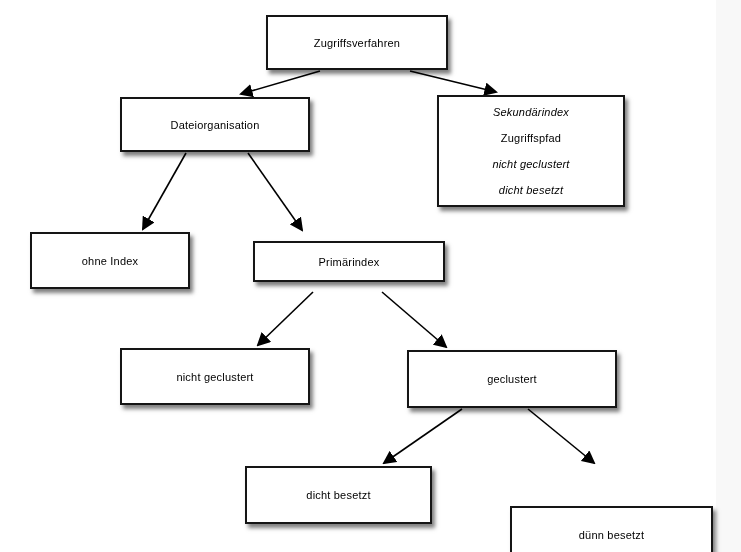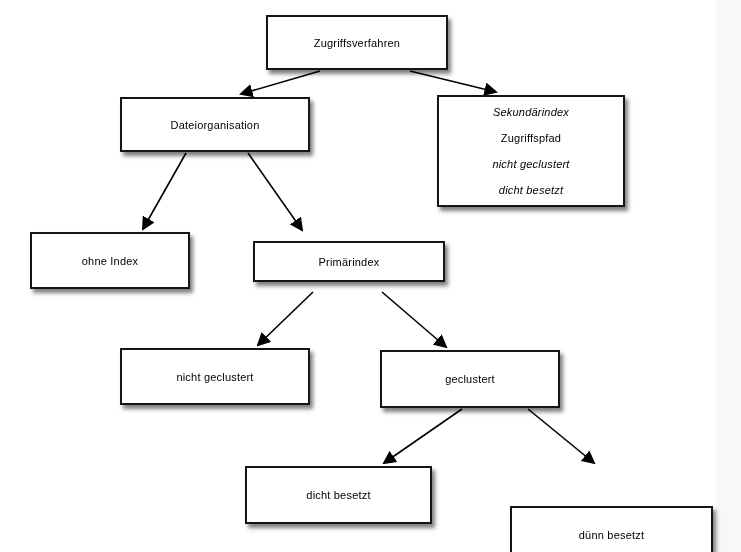--- a/index.html
+++ b/index.html
@@ -94,21 +94,21 @@
   </div>
 
   <div class="node" style="left: 253px; top: 233px; width: 192px; height: 41px; margin-top: 8px;">
     <span class="line">Primärindex</span>
   </div>
 
   <div class="node" style="left: 120px; top: 348px; width: 190px; height: 57px;">
     <span class="line">nicht geclustert</span>
   </div>
 
-  <div class="node" style="left: 380px; top: 350px; width: 180px; height: 58px;">
+  <div class="node" style="left: 407px; top: 350px; width: 210px; height: 58px;">
     <span class="line">geclustert</span>
   </div>
 
   <div class="node" style="left: 245px; top: 466px; width: 187px; height: 58px;">
     <span class="line">dicht besetzt</span>
   </div>
 
   <div class="node" style="left: 510px; top: 466px; width: 203px; height: 58px; margin-top: 40px;">
     <span class="line">dünn besetzt</span>
   </div>

